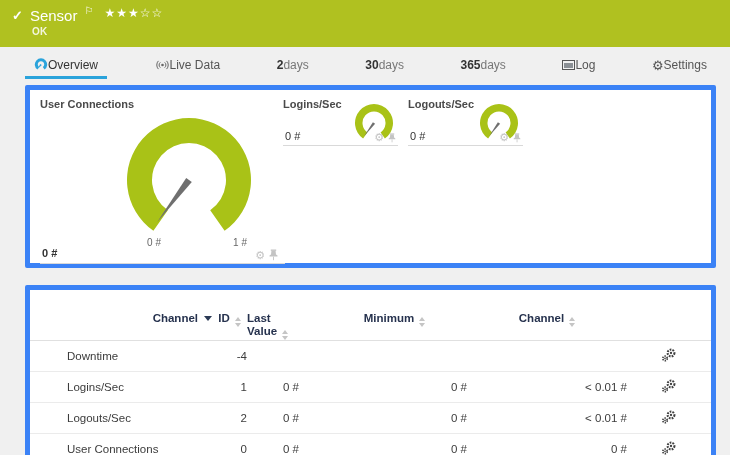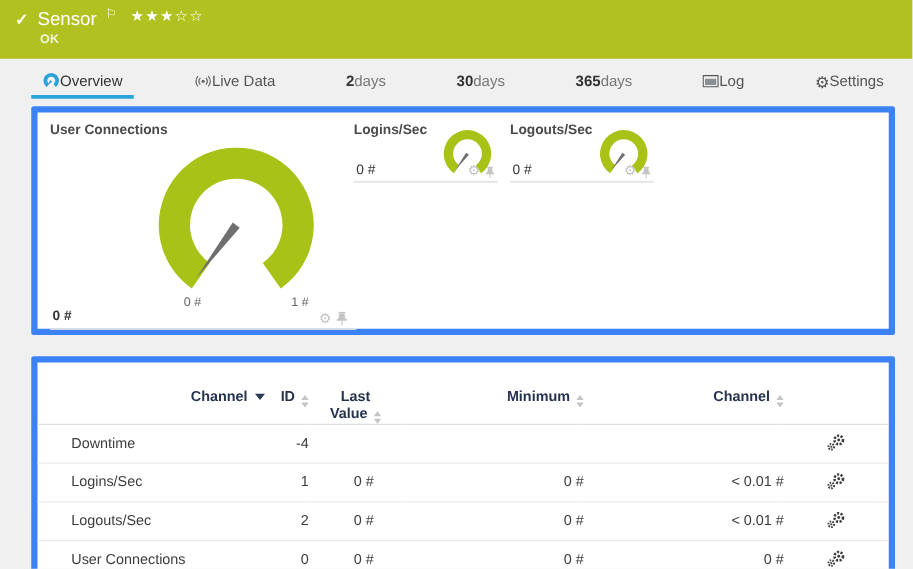--- a/index.html
+++ b/index.html
@@ -47,25 +47,25 @@
   .g-controls{position:absolute;display:flex;align-items:center;gap:4px}
   .gb-big .g-controls{right:7px;top:151px}
   .gb-s1 .g-controls,.gb-s2 .g-controls{right:2px;top:34px}
   .g-controls .gear-sm{font-size:11px;color:#c4c4c4;line-height:11px;cursor:pointer}
   
   table{width:100%;border-collapse:collapse;table-layout:fixed}
   col.c-channel{width:182px}col.c-id{width:35px}col.c-last{width:75px}
   col.c-min{width:145px}col.c-max{width:160px}col.c-gear{width:auto}
   th{vertical-align:top;padding:22px 0 0 0;height:36px;font-size:11.5px;color:#26324e;font-weight:bold;box-sizing:border-box;border-bottom:1px solid #e0e0e0}
   th.h-channel{text-align:right;padding-left:19px}
-  th.h-id,th.h-min,th.h-max{text-align:right}
-  th.h-last{text-align:center}
+  th.h-id,th.h-min,th.h-max{text-align:center}
+  th.h-last{text-align:left}
   th.h-last .wrapbox{display:inline-block;max-width:46px;line-height:13px}
   td{height:30px;border-top:1px solid #ebebeb;font-size:11.5px;color:#3c3c3c;padding:0}
-  td.t-channel{padding-left:27px;text-align:left}
+  td.t-channel{padding-left:37px;text-align:left}
   td.t-id,td.t-min,td.t-max{text-align:right}
   td.t-last{text-align:right;padding-right:23px}
   td.t-gear{text-align:center}
   tbody tr:first-child td{border-top:none}
   
   .sort{display:inline-flex;flex-direction:column;gap:2px;margin-left:5px;vertical-align:1px}
   .sort i{display:block;width:0;height:0;border-left:3.5px solid transparent;border-right:3.5px solid transparent}
   .sort .u{border-bottom:4px solid #c5c5c5}
   .sort .d{border-top:4px solid #c5c5c5}
   .sort-active{display:inline-block;width:0;height:0;border-left:4px solid transparent;border-right:4px solid transparent;border-top:5px solid #2b3a55;margin-left:6px;vertical-align:1px}

